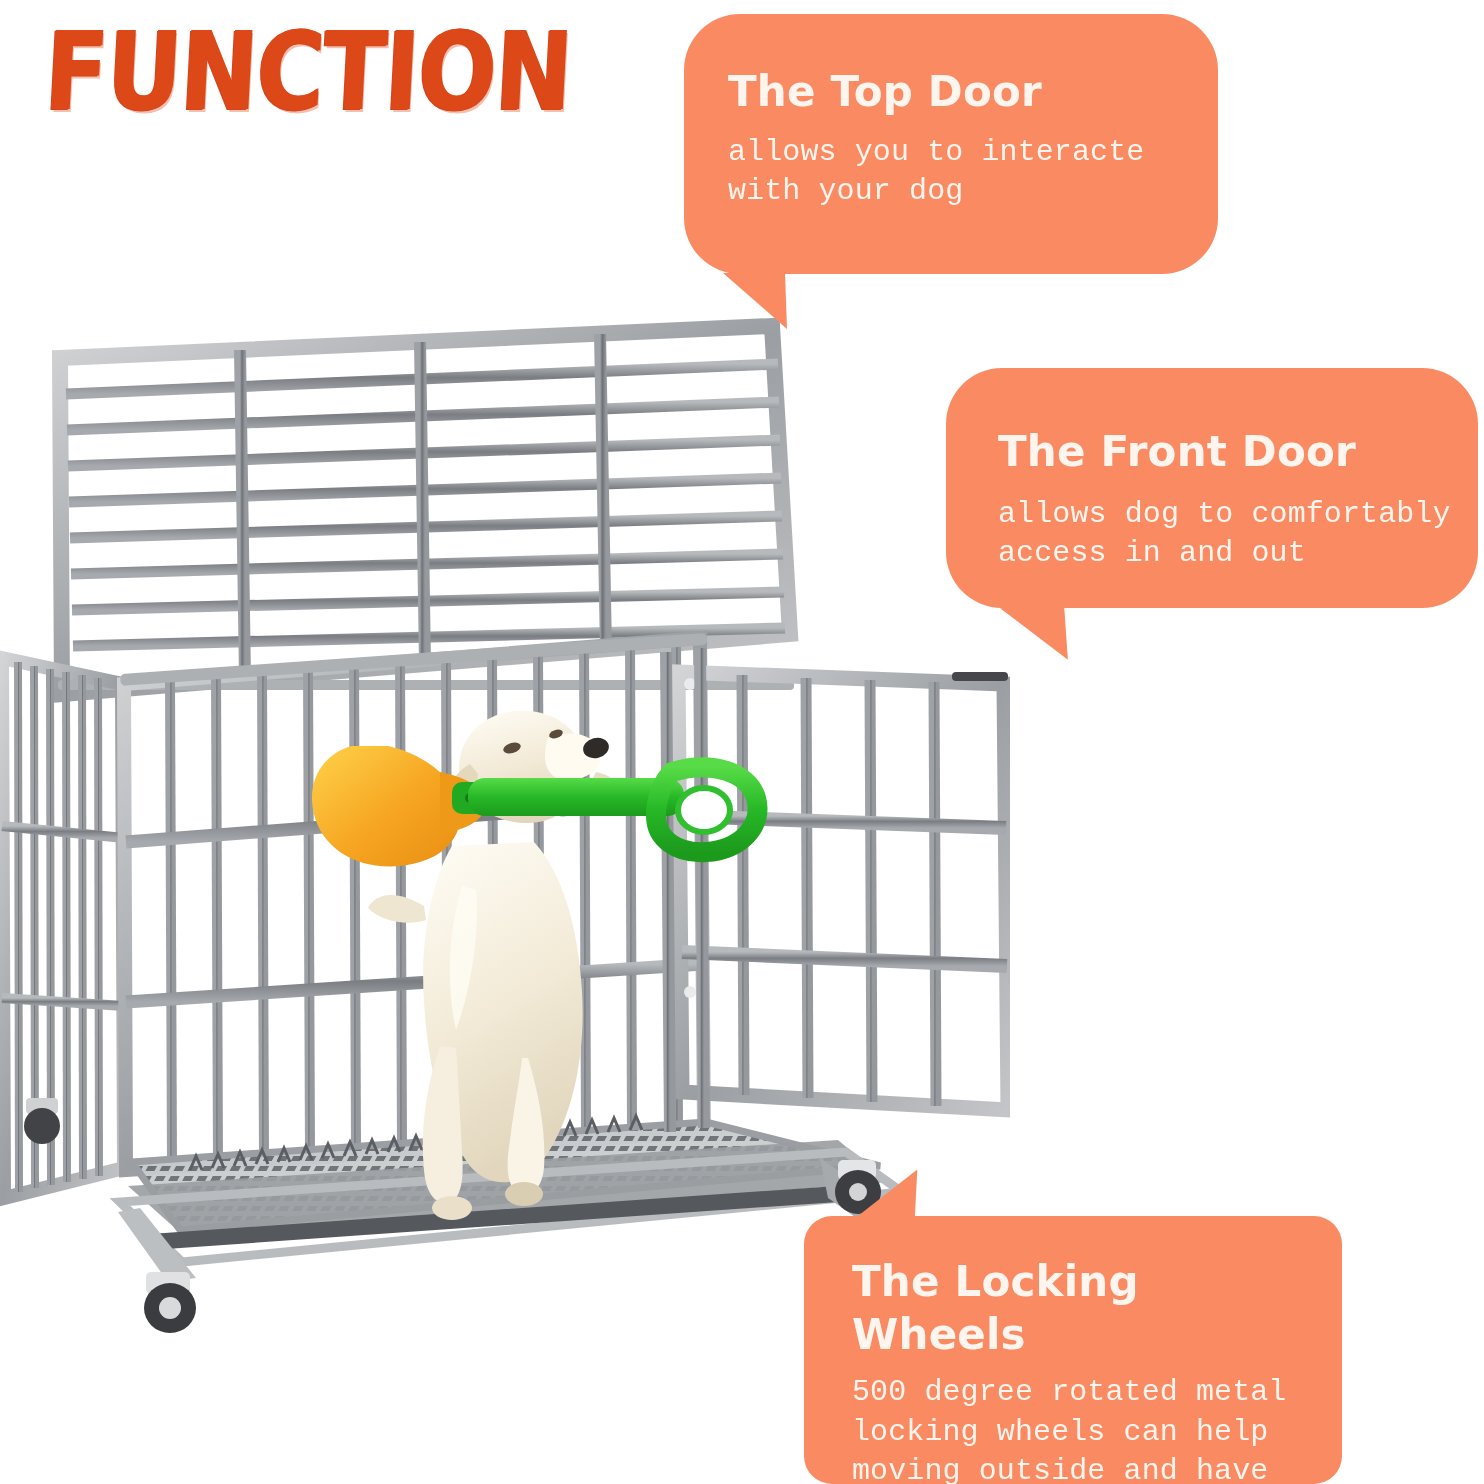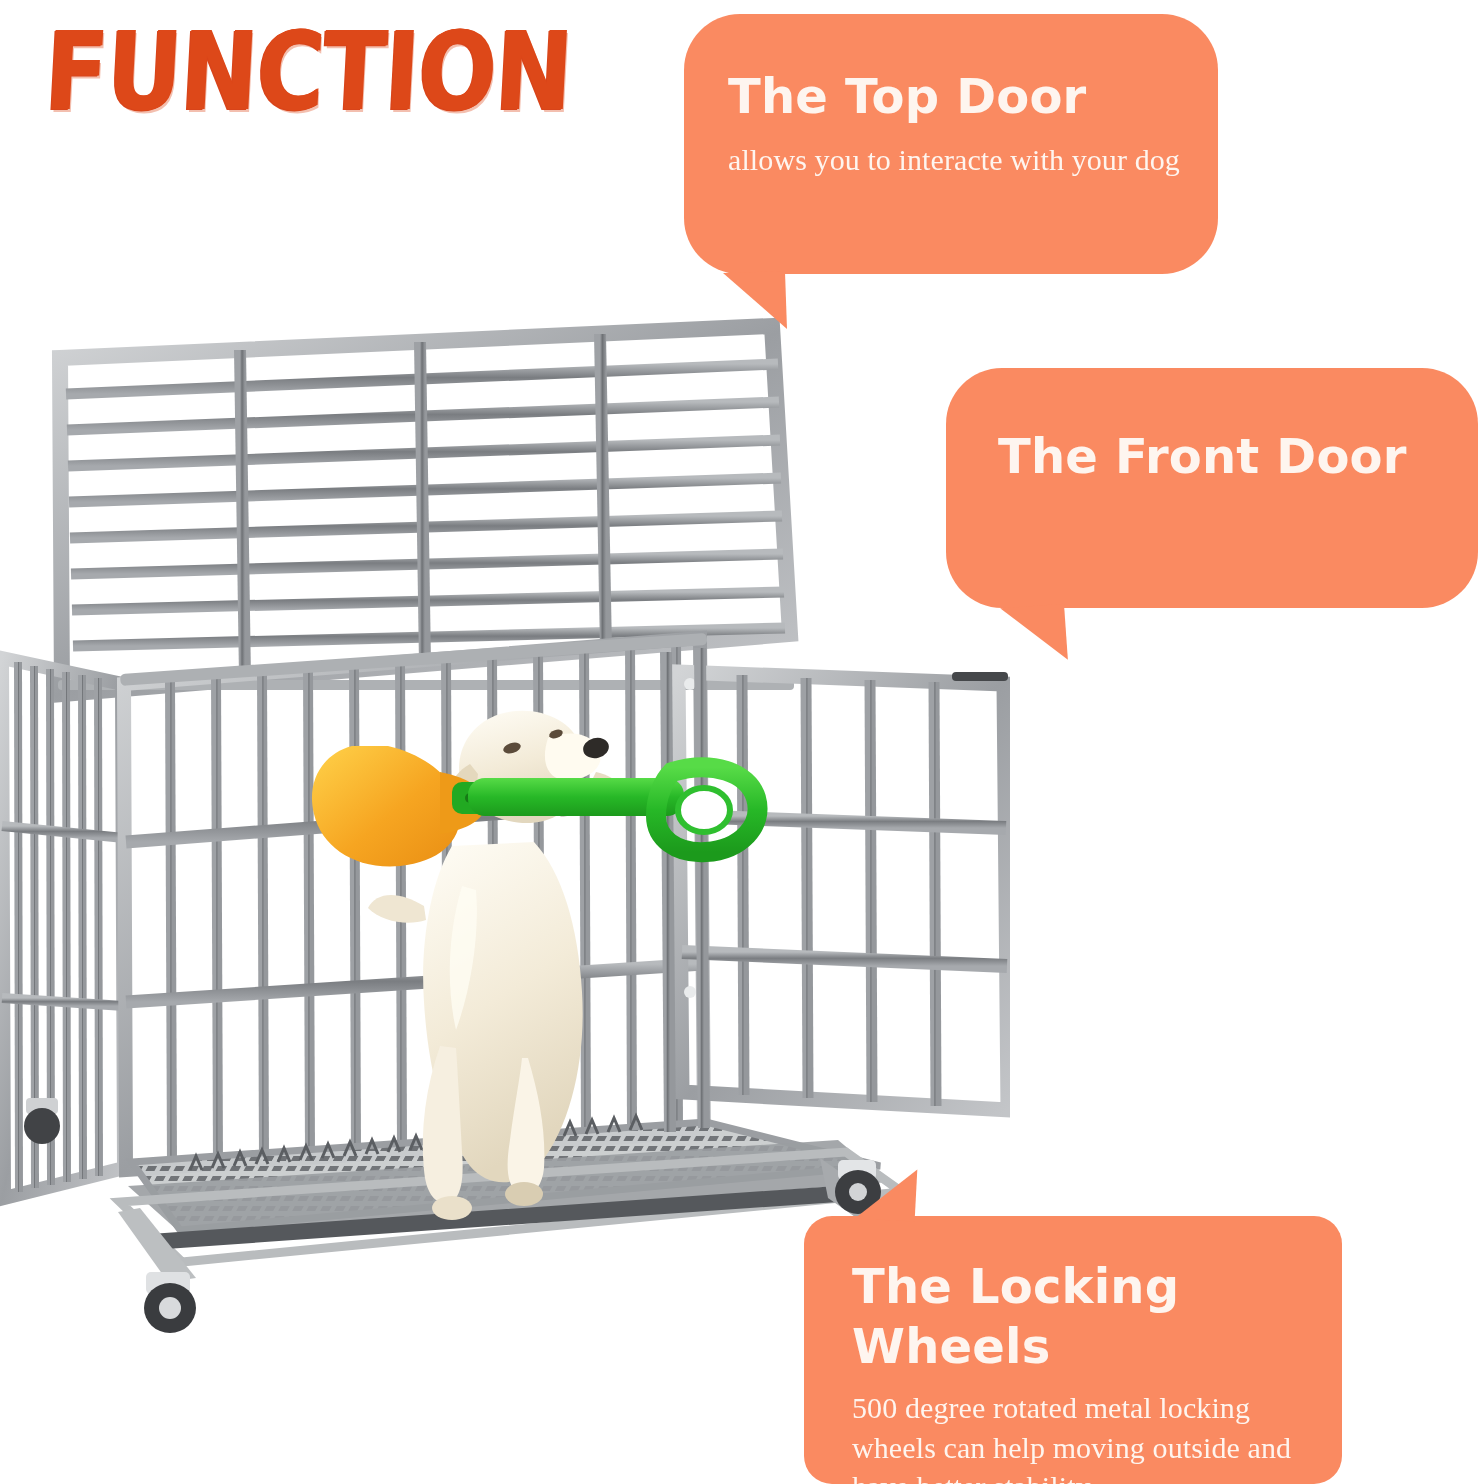--- a/index.html
+++ b/index.html
@@ -38,27 +38,27 @@
   .bubble {
     position: absolute;
     background: #FA8A61;
     border-radius: 58px;
     color: #FDF3EC;
     padding: 26px 34px 26px 40px;
   }
   .bubble-title {
     font-family: "DejaVu Sans", sans-serif;
     font-weight: 700;
-    font-size: 48px;
+    font-size: 42px;
     line-height: 1.25;
     color: #FEF5EF;
     letter-spacing: .2px;
   }
   .bubble-body {
-    font-family: Liberation Serif, serif;
+    font-family: Liberation Mono, monospace;
     font-weight: 400;
     font-size: 30px;
     line-height: 1.32;
     color: #FEF5EF;
     letter-spacing: .1px;
   }
   .tail {
     position: absolute;
     width: 0; height: 0;
     border-style: solid;
@@ -362,20 +362,21 @@
 </div>
 
 <div class="bubble" id="bubble-top-door">
   <div class="bubble-title">The Top Door</div>
   <div class="bubble-body">allows you to interacte with your dog</div>
   <div class="tail"></div>
 </div>
 
 <div class="bubble" id="bubble-front-door">
   <div class="bubble-title">The Front Door</div>
+  <div class="bubble-body">allows dog to comfortably access in and out</div>
   <div class="tail"></div>
 </div>
 
 <div class="bubble" id="bubble-locking-wheels">
   <div class="bubble-title">The Locking Wheels</div>
   <div class="bubble-body">500 degree rotated metal locking wheels can help moving outside and have better stability.</div>
   <div class="tail"></div>
 </div>
 
 </body></html>

